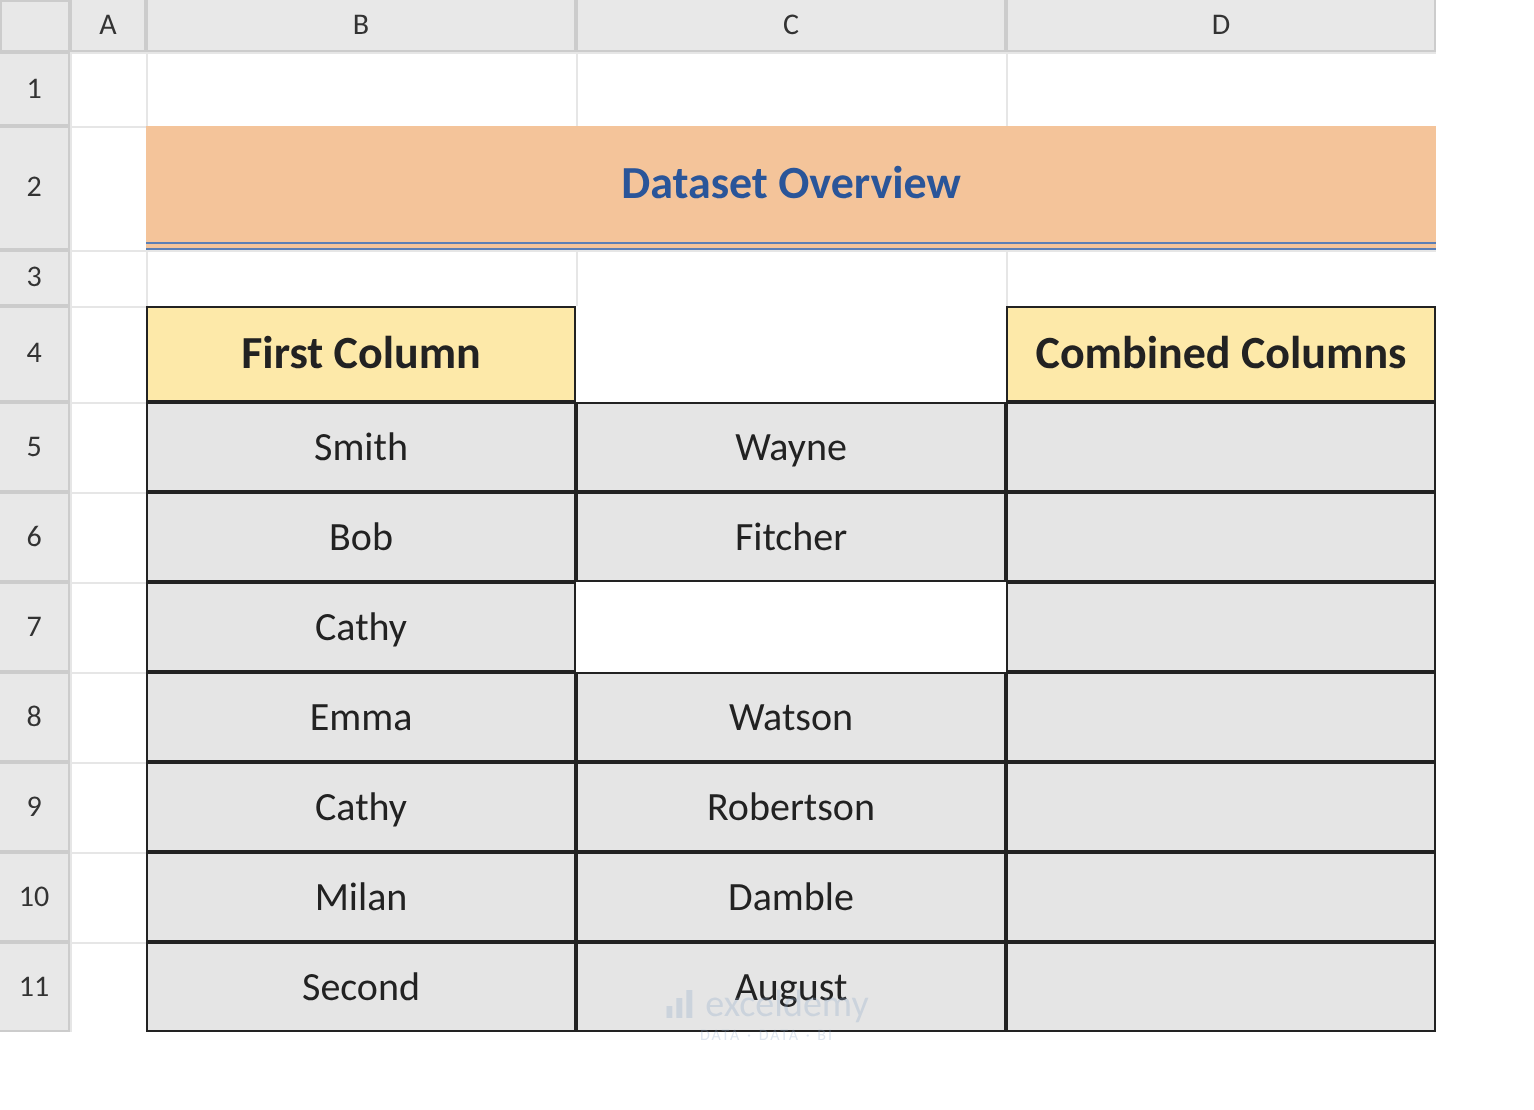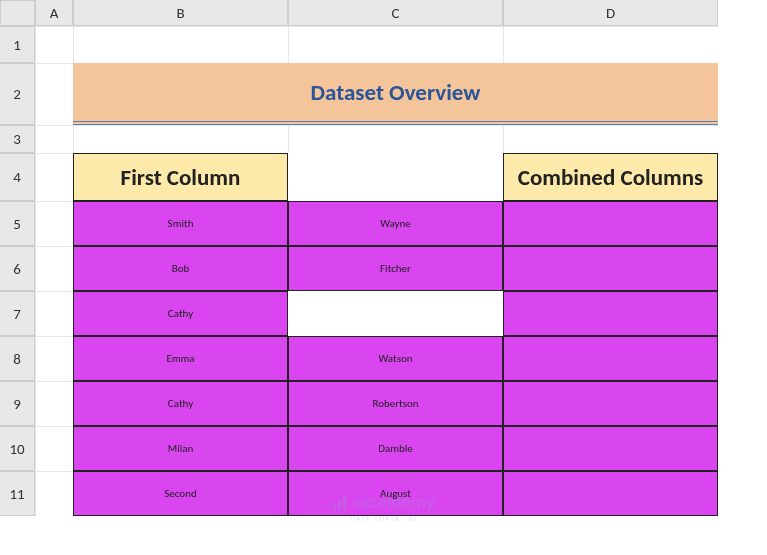--- a/index.html
+++ b/index.html
@@ -53,23 +53,23 @@
       justify-content: center;
       font-weight: bold;
       font-size: 23px;
       border: 1px solid #222;
       color: #222;
     }
     .table-cell {
       display: flex;
       align-items: center;
       justify-content: center;
-      font-size: 11px;
+      font-size: 20px;
       border: 1px solid #222;
-      background: #d946ef;
+      background: #e5e5e5;
       color: #222;
     }
     .watermark {
       position: absolute;
       left: 50%;
       bottom: 32px;
       transform: translateX(-50%);
       opacity: 0.28;
       font-size: 19px;
       color: #8aa5c7;

